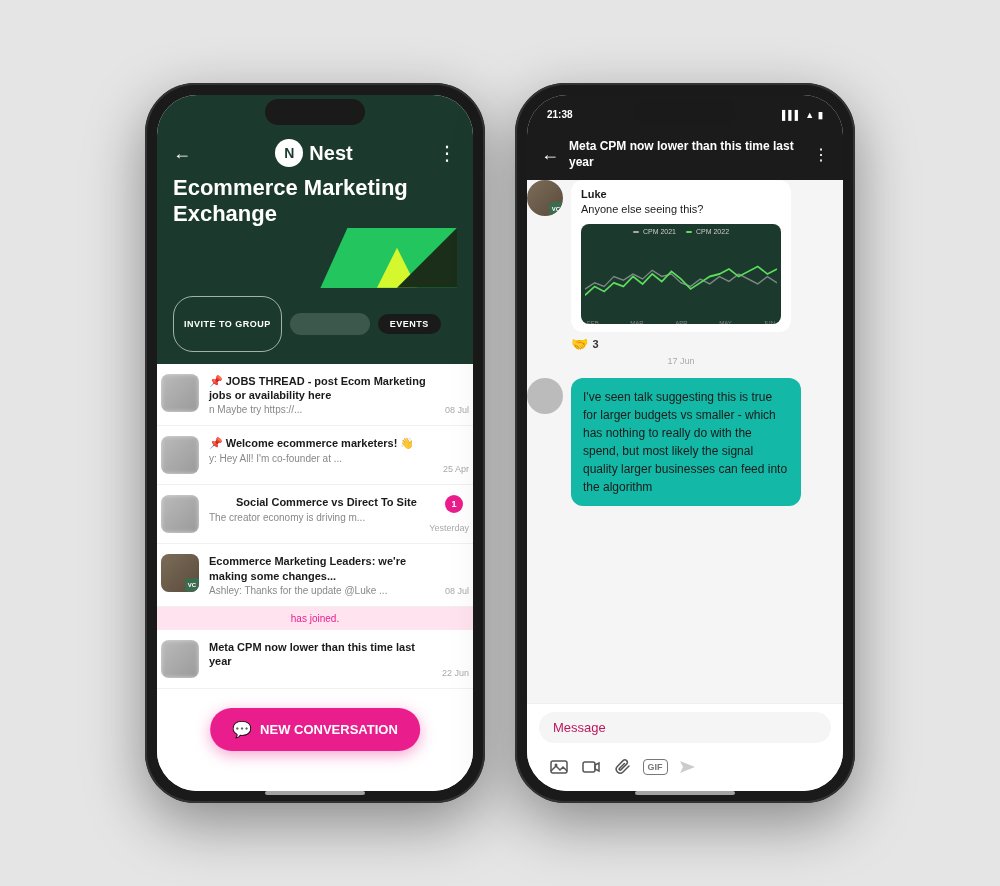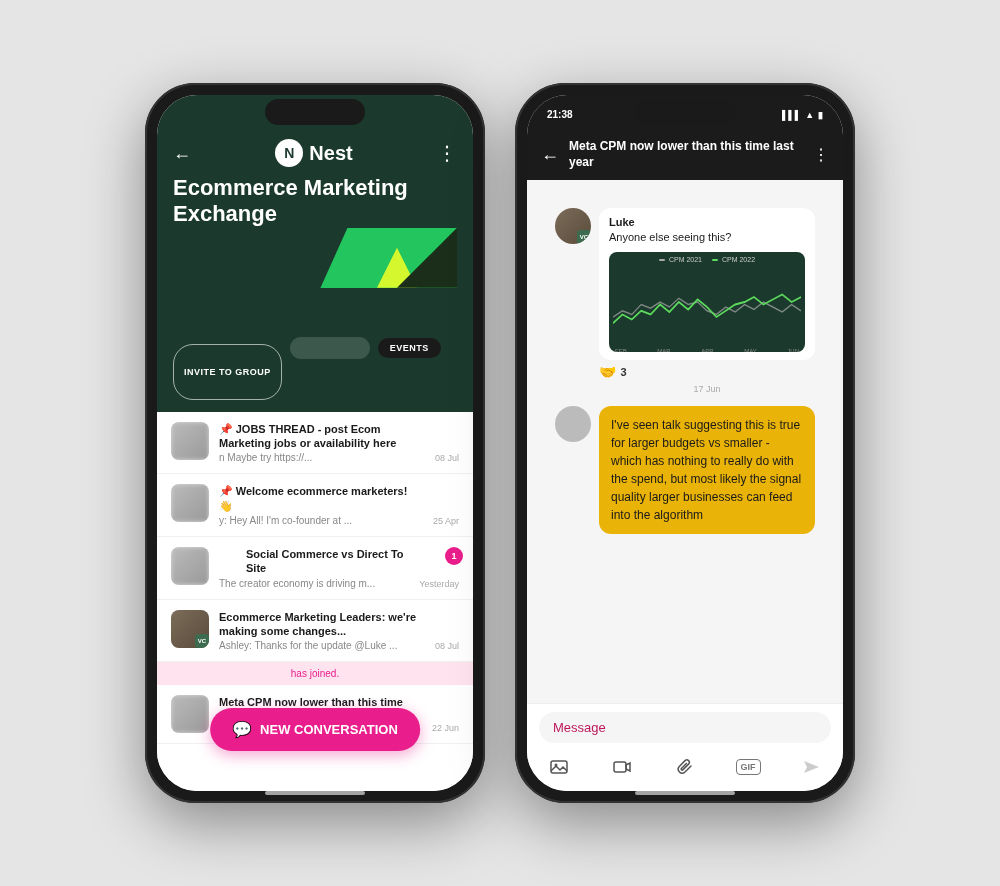--- a/index.html
+++ b/index.html
@@ -143,21 +143,20 @@
     .btn-invite {
       background: transparent;
       border: 1.5px solid rgba(255,255,255,0.6);
       border-radius: 20px;
       color: #fff;
       font-size: 9px;
       font-weight: 700;
       padding: 22px 10px;
       letter-spacing: 0.5px;
       cursor: pointer;
-      margin-top: 48px;
     }
     .btn-pill-gray {
       background: rgba(255,255,255,0.15);
       border-radius: 20px;
       height: 22px;
       width: 80px;
     }
     .btn-events {
       background: #1a1a1a;
       border: none;
@@ -173,21 +172,21 @@
 
     
     .feed-list {
       flex: 1;
       overflow-y: auto;
       background: #fff;
     }
     .feed-item {
       display: flex;
       align-items: flex-start;
-      padding: 10px 14px;
+      padding: 10px 4px;
       border-bottom: 1px solid #f0f0f0;
       gap: 10px;
       position: relative;
       cursor: pointer;
     }
     .feed-avatar {
       width: 38px;
       height: 38px;
       border-radius: 8px;
       background: #ddd;
@@ -309,21 +308,21 @@
     }
     .right-header-dots {
       color: #fff;
       font-size: 16px;
     }
 
     
     .chat-area {
       flex: 1;
       overflow-y: auto;
-      padding: 28px;
+      padding: 0;
       display: flex;
       flex-direction: column;
       gap: 12px;
     }
     .msg-row {
       display: flex;
       gap: 8px;
       align-items: flex-start;
     }
     .msg-avatar {
@@ -410,21 +409,21 @@
       font-weight: 600;
       color: #333;
     }
     .msg-time {
       font-size: 9px;
       color: #aaa;
       text-align: center;
       margin-top: 4px;
     }
     .msg-bubble-gray {
-      background: #eab308;
+      background: #14b8a6;
       border-radius: 12px;
       padding: 10px 12px;
       max-width: 230px;
     }
     .msg-avatar-gray {
       width: 36px;
       height: 36px;
       border-radius: 50%;
       background: #bbb;
       flex-shrink: 0;
@@ -445,21 +444,21 @@
       margin-bottom: 8px;
     }
     .chat-input-placeholder {
       flex: 1;
       font-size: 13px;
       color: #be185d;
     }
     .chat-toolbar {
       display: flex;
       align-items: center;
-      justify-content: space-between;
+      justify-content: flex-start;
       padding: 0 4px;
     }
     .toolbar-icon {
       width: 32px;
       height: 32px;
       display: flex;
       align-items: center;
       justify-content: center;
       cursor: pointer;
       color: #555;

